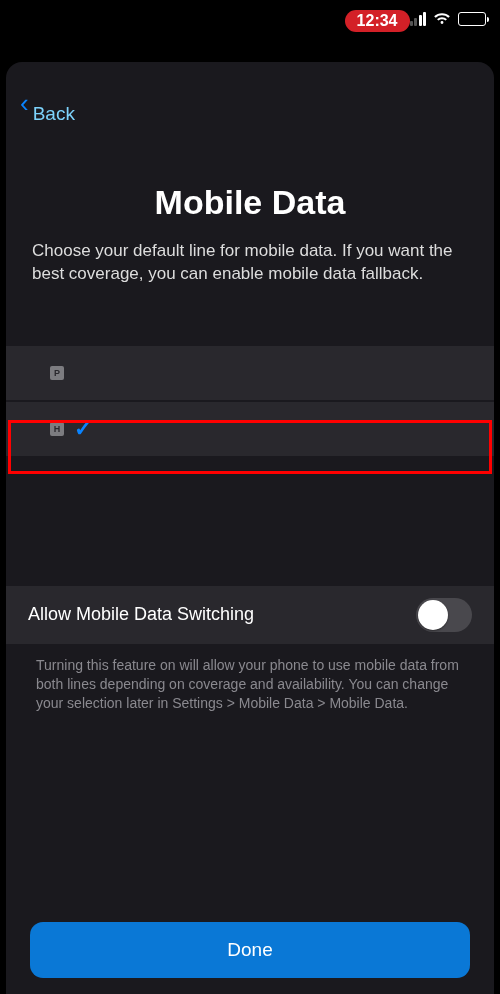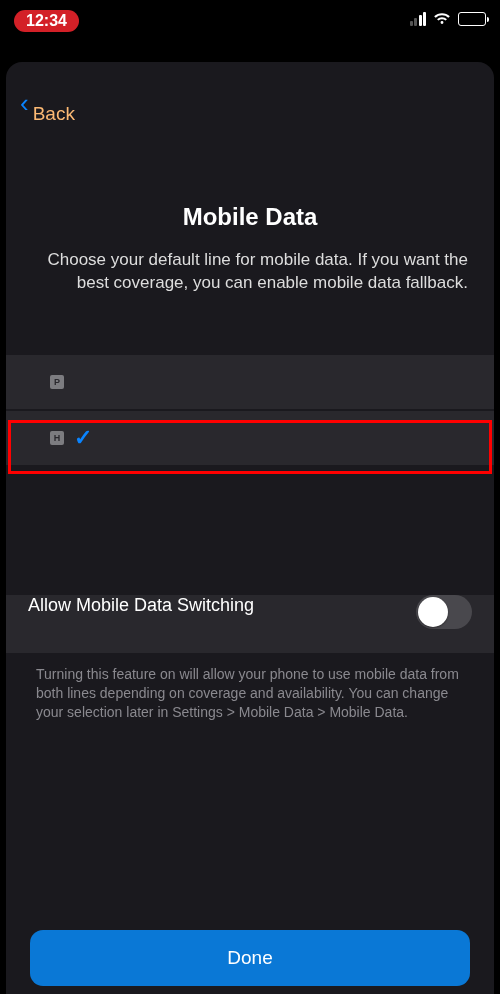--- a/index.html
+++ b/index.html
@@ -7,21 +7,21 @@
     width: 500px;
     height: 994px;
     background: #000;
     font-family: -apple-system, "Helvetica Neue", Arial, sans-serif;
     color: #fff;
     overflow: hidden;
   }
   .status-bar {
     height: 48px;
     display: flex;
-    justify-content: space-between;
+    justify-content: flex-end;
     align-items: flex-start;
     padding: 10px 14px 0 14px;
   }
   .time-pill {
     background: #d32027;
     border-radius: 16px;
     padding: 2px 12px;
     font-size: 16px;
     font-weight: 600;
   }
@@ -97,35 +97,35 @@
     padding: 18px 14px 10px 14px;
     gap: 4px;
   }
   .chevron-back {
     color: #0a84ff;
     font-size: 26px;
     font-weight: 500;
     line-height: 1;
   }
   .back-text {
-    color: #fdba74;
+    color: #7dd3fc;
     font-size: 19px;
     margin-top: 23px;
   }
   .title {
     text-align: center;
-    font-size: 24px;
+    font-size: 34px;
     font-weight: 700;
-    margin-top: 68px;
+    margin-top: 48px;
   }
   .subtitle {
-    text-align: right;
+    text-align: left;
     font-size: 17px;
     color: #ddd;
-    margin: 18px 26px 0 10px;
+    margin: 18px 26px 0 26px;
     line-height: 1.35;
   }
   .list {
     margin-top: 60px;
   }
   .row {
     display: flex;
     align-items: center;
     height: 54px;
     padding: 0 28px 0 44px;
@@ -155,21 +155,21 @@
     font-size: 22px;
     font-weight: 600;
   }
   .highlight-box {
     position: absolute;
     border: 3px solid #f00;
     pointer-events: none;
   }
   .toggle-row {
     display: flex;
-    align-items: flex-start;
+    align-items: center;
     justify-content: space-between;
     height: 58px;
     padding: 0 22px;
     background: #29282d;
     margin-top: 130px;
   }
   .toggle-label {
     font-size: 18px;
   }
   .switch {
@@ -192,21 +192,21 @@
   .footer-text {
     font-size: 14px;
     color: #8a898f;
     padding: 12px 30px;
     line-height: 1.35;
   }
   .done-btn {
     position: absolute;
     left: 24px;
     right: 24px;
-    bottom: 8px;
+    bottom: 16px;
     height: 56px;
     background: #0a78d6;
     border-radius: 13px;
     display: flex;
     align-items: center;
     justify-content: center;
     font-size: 19px;
     font-weight: 500;
     color: #fff;
   }

